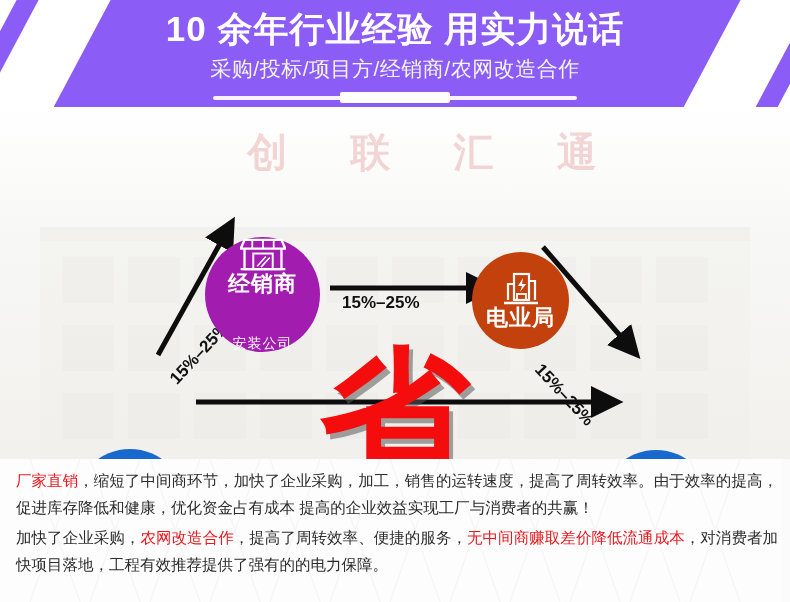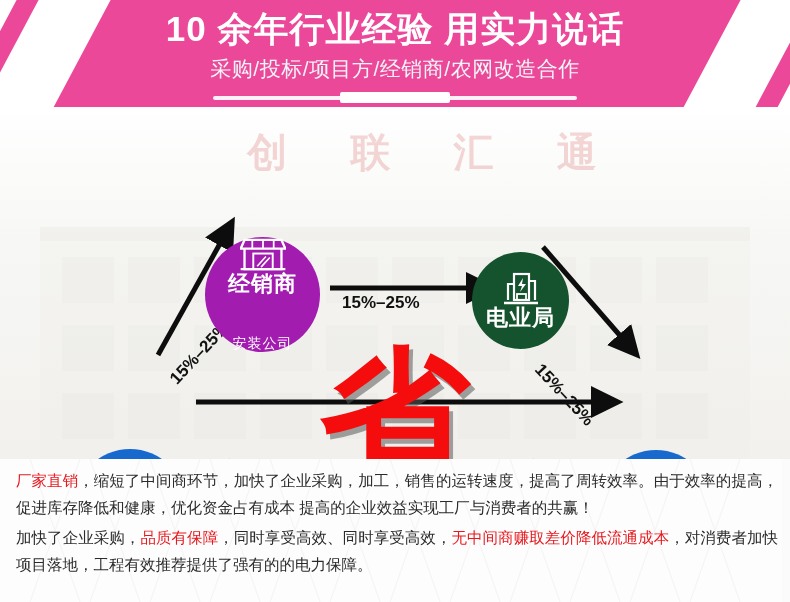--- a/index.html
+++ b/index.html
@@ -6,21 +6,21 @@
   body{
     width:790px;height:602px;overflow:hidden;
     font-family:"Liberation Sans","DejaVu Sans",sans-serif;
     background:#ffffff;
   }
   .page{position:relative;width:790px;height:602px;overflow:hidden;background:#fbfbfb;}
 
   
   .header{
     position:absolute;left:0;top:0;width:790px;height:107px;
-    background:#ec4899;overflow:hidden;
+    background:#8b5cf6;overflow:hidden;
   }
   .hdr-stripe{position:absolute;top:-30px;height:175px;background:#ffffff;transform:skewX(-28deg);}
   .hs1{left:-60px;width:46px;}
   .hs2{left:8px;width:72px;}
   .hs3{right:8px;width:72px;}
   .hs4{right:-60px;width:46px;}
 
   .hdr-title{
     position:absolute;left:0;top:7px;width:790px;text-align:center;
     color:#ffffff;font-size:35px;font-weight:bold;letter-spacing:1px;
@@ -57,21 +57,21 @@
   }
 
   
   .node{position:absolute;border-radius:50%;display:flex;flex-direction:column;
     align-items:center;justify-content:center;color:#fff;text-align:center;}
   .node .ico{display:block;}
   .node .t1{font-size:22px;font-weight:bold;line-height:24px;letter-spacing:1px;}
   .node .t2{font-size:14px;line-height:18px;letter-spacing:1px;margin-top:38px;}
 
   .node-dealer{left:205px;top:130px;width:115px;height:115px;background:#a21caf;}
-  .node-bureau{left:472px;top:145px;width:97px;height:97px;background:#14532d;}
+  .node-bureau{left:472px;top:145px;width:97px;height:97px;background:#c2410c;}
   .node-company{left:74px;top:342px;width:112px;height:112px;background:#1769ce;}
   .node-consumer{left:600px;top:343px;width:112px;height:112px;background:#1769ce;}
 
   
   .arrowsvg{position:absolute;left:0;top:0;width:790px;height:352px;}
   .alabel{position:absolute;font-size:17px;font-weight:bold;color:#111;white-space:nowrap;}
   .alabel-top{left:342px;top:186px;}
   .alabel-left{left:166px;top:268px;transform:rotate(-47deg);transform-origin:left top;}
   .alabel-right{left:545px;top:253px;transform:rotate(47deg);transform-origin:left top;}
   .alabel-bottom{left:203px;top:305px;font-size:17px;font-weight:normal;color:#111;margin-top:44px;}
@@ -211,17 +211,17 @@
                  M380 0 L330 143 M440 0 L390 143 M500 0 L450 143 M560 0 L510 143 M620 0 L570 143
                  M680 0 L630 143 M740 0 L690 143"></path>
       </g>
     </svg>
 
     <div class="para p1">
       <span class="red">厂家直销</span><span>，缩短了中间商环节，加快了企业采购，加工，销售的运转速度，提高了周转效率。由于效率的提高，促进库存降低和健康，优化资金占有成本 提高的企业效益实现工厂与消费者的共赢！</span>
     </div>
 
     <div class="para p2">
-      <span>加快了企业采购，</span><span class="red">品质有保障</span><span>，同时享受高效、同时享受高效，</span><span class="red">无中间商赚取差价降低流通成本</span><span>，对消费者加快项目落地，工程有效推荐提供了强有的的电力保障。</span>
+      <span>加快了企业采购，</span><span class="red">农网改造合作</span><span>，提高了周转效率、便捷的服务，</span><span class="red">无中间商赚取差价降低流通成本</span><span>，对消费者加快项目落地，工程有效推荐提供了强有的的电力保障。</span>
     </div>
   </div>
 
 </div>
 
 </body></html>

